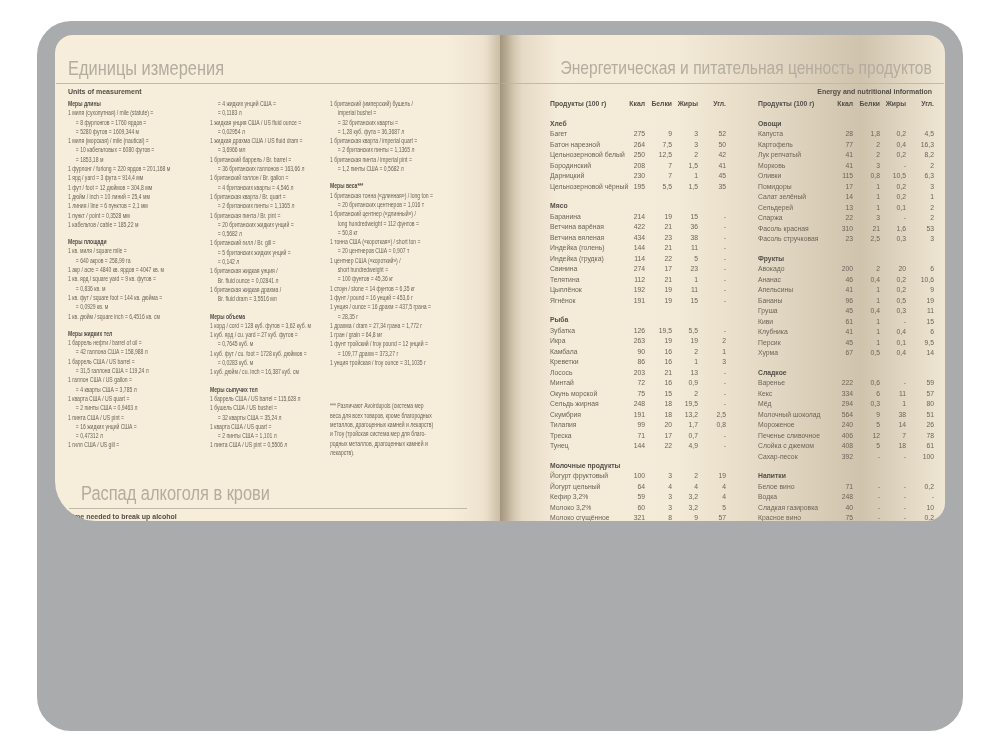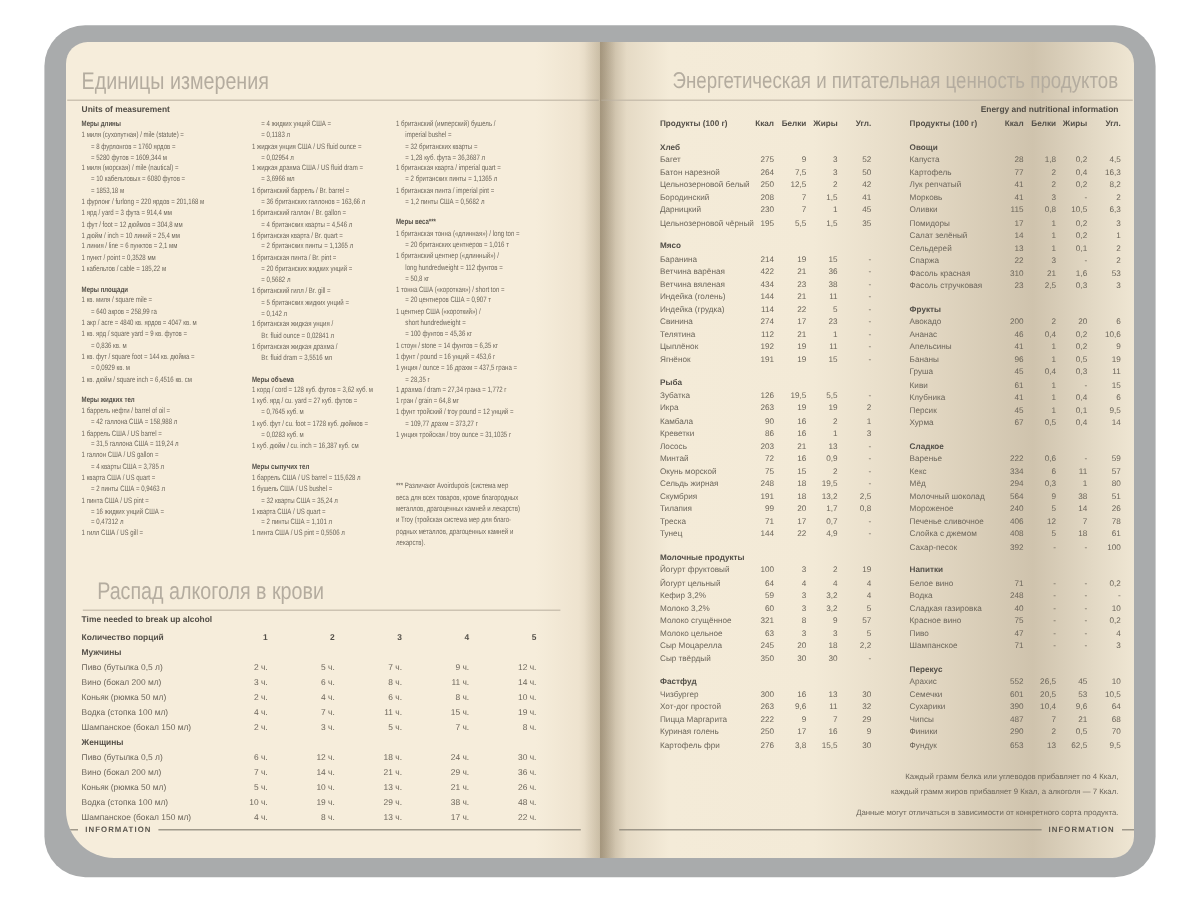--- a/index.html
+++ b/index.html
@@ -1,20 +1,20 @@
 <!DOCTYPE html>
 <html><head>
 <meta charset="utf-8">
 <style>
   html,body{margin:0;padding:0;background:#ffffff;}
   .canvas{position:relative;width:1000px;height:750px;overflow:hidden;
           font-family:"Liberation Sans",sans-serif;color:#676258;}
   .cover{position:absolute;left:37px;top:21px;width:926px;height:710px;
          background:#a9abac;border-radius:34px;}
-  .pages{position:absolute;left:55px;top:35px;width:890px;height:680px;
+  .pages{position:absolute;left:55px;top:35px;width:890px;height:486px;
          border-radius:18px 18px 18px 40px;overflow:hidden;display:flex;}
   .page{position:relative;width:445px;height:680px;}
   .page-left{background:linear-gradient(to right,#f6eddb 0%,#f6eddb 88%,#eee3cf 96%,#d8ccb5 100%);}
   .page-right{background:linear-gradient(to right,#b4a68e 0%,#e5dac5 5%,#f4ebd8 13%,#f3ead7 40%,#e2d7c2 62%,#cfc3ad 81%,#e2d8c4 92%,#efe6d3 100%);}
   
   .ttl{position:absolute;font-size:20px;color:#b4ac9f;white-space:nowrap;letter-spacing:0;}
   .t-left{left:13px;transform:scaleX(.82);transform-origin:left top;}
   .t-right{right:13px;transform:scaleX(.82);transform-origin:right top;}
   .rule{position:absolute;height:1px;background:#c2b9a9;left:1px;right:1px;}
   .sub{position:absolute;font-size:7px;font-weight:bold;color:#524e47;}

